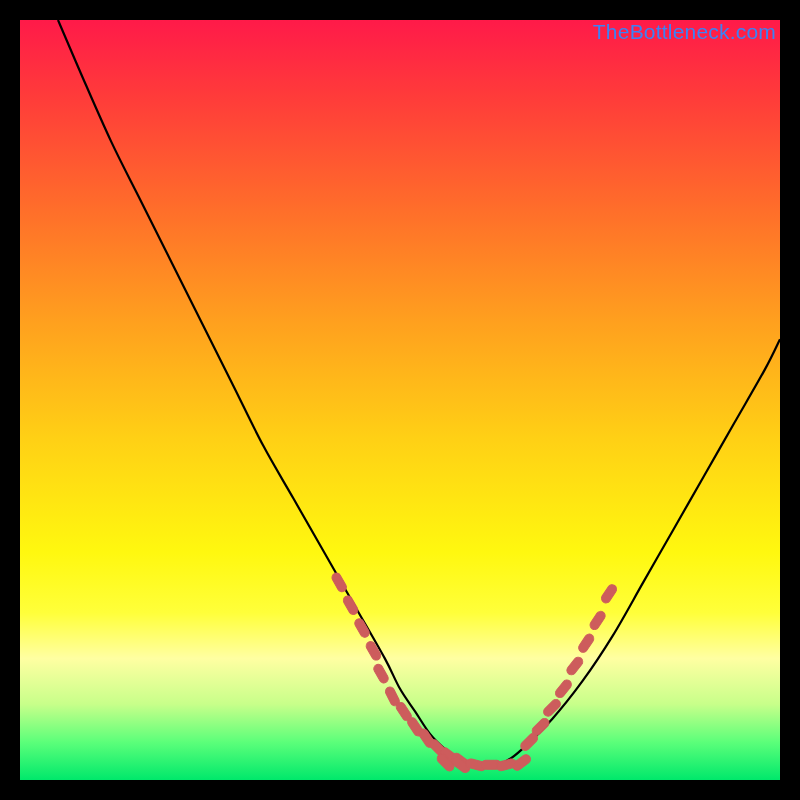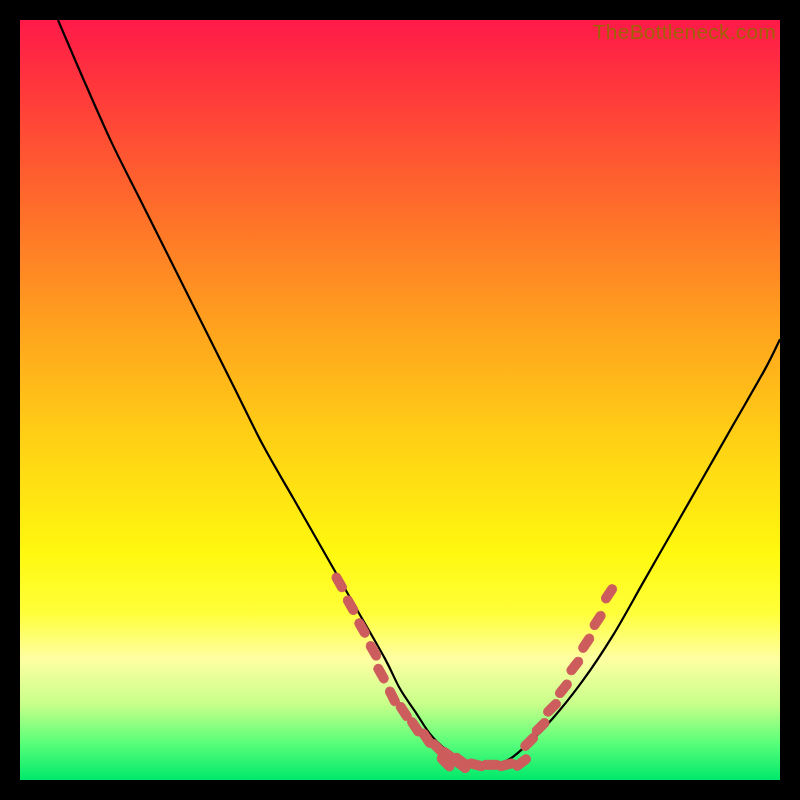--- a/index.html
+++ b/index.html
@@ -23,21 +23,21 @@
     position: absolute;
     left: 0;
     top: 0;
     width: 760px;
     height: 760px;
   }
   .watermark {
     position: absolute;
     top: 0px;
     right: 4px;
-    color: #a16207;
+    color: #3b82f6;
     font-size: 21px;
     letter-spacing: 0.2px;
     font-weight: 500;
   }
 </style>
 </head>
 <body>
 
 <div class="frame">
   <svg class="plot" viewBox="0 0 760 760">

